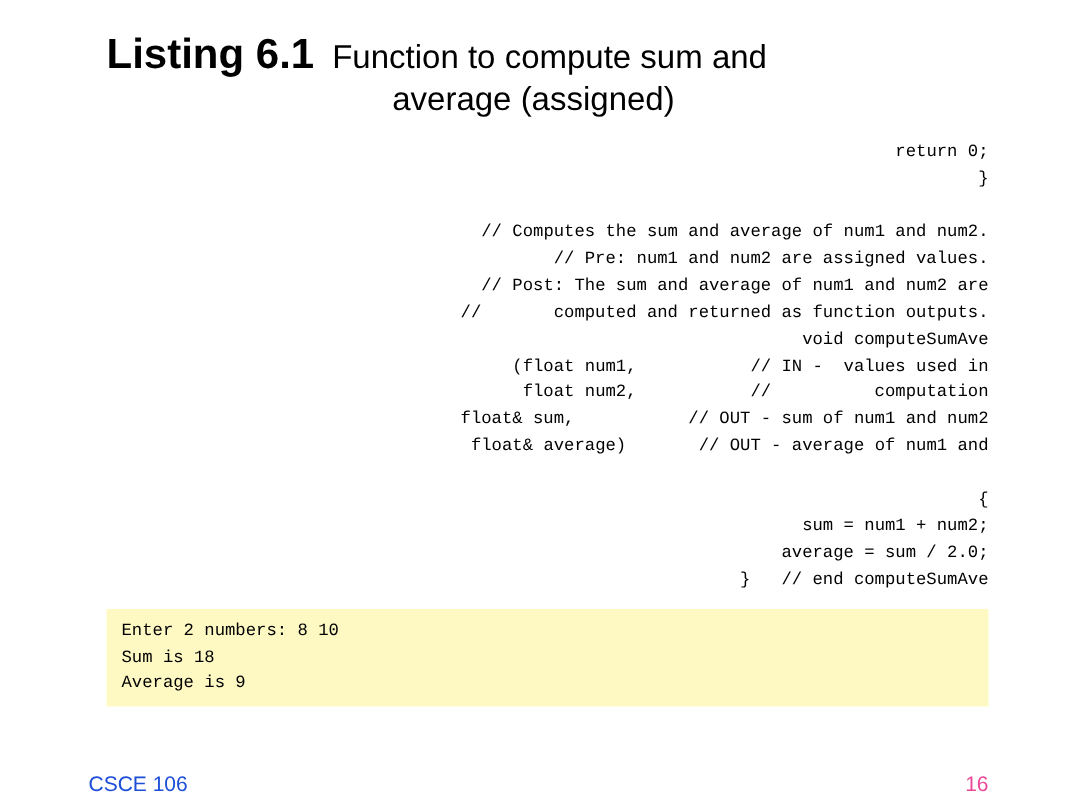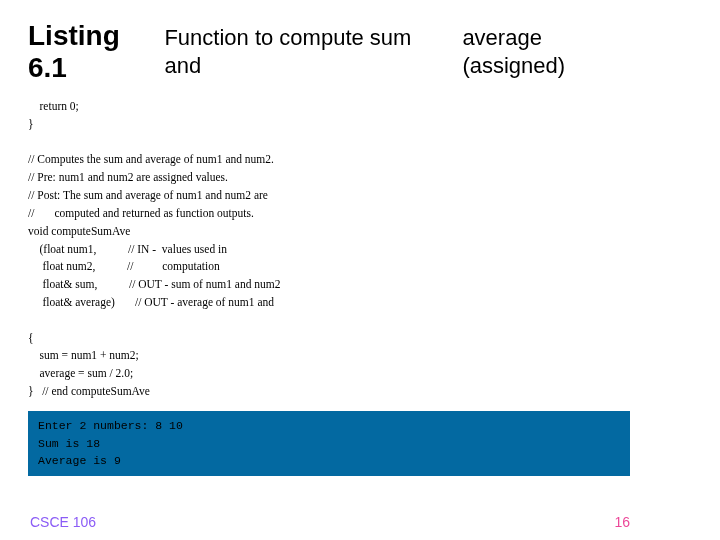--- a/index.html
+++ b/index.html
@@ -9,22 +9,23 @@
       background: #ffffff;
       font-family: Arial, sans-serif;
       overflow: hidden;
       position: relative;
     }
 
     .slide-container {
       width: 660px;
       height: 540px;
       background: #ffffff;
-      padding: 20px 30px 10px 28px;
+      padding: 20px 30px 10px 42px;
       position: relative;
+      margin-left: 29px;
     }
 
     .title-area {
       display: flex;
       align-items: baseline;
       gap: 12px;
       margin-bottom: 14px;
     }
 
     .title-listing {
@@ -32,62 +33,63 @@
       font-weight: bold;
       color: #000000;
       font-family: Arial, sans-serif;
     }
 
     .title-desc {
       font-size: 22px;
       color: #000000;
       font-family: Arial, sans-serif;
       display: flex;
-      flex-direction: row;
+      flex-direction: column;
       line-height: 1.25;
     }
 
     .title-desc span {
       display: block;
     }
 
     .code-block {
-      font-family: Liberation Serif, serif;
+      font-family: Liberation Mono, monospace;
       font-size: 11.5px;
       color: #000000;
       line-height: 1.55;
       white-space: pre;
       margin-bottom: 10px;
+      text-align: right;
     }
 
     .output-block {
       font-family: 'Courier New', Courier, monospace;
       font-size: 11.5px;
       color: #000000;
       line-height: 1.55;
       white-space: pre;
-      background-color: #0369a1;
+      background-color: #fef9c3;
       padding: 6px 10px;
       border: none;
       margin-bottom: 10px;
     }
 
     .footer {
       position: absolute;
       bottom: 10px;
       left: 30px;
       right: 30px;
       display: flex;
       justify-content: space-between;
       align-items: center;
     }
 
     .footer-left {
       font-size: 14px;
-      color: #8b5cf6;
+      color: #1d4ed8;
     }
 
     .footer-right {
       font-size: 14px;
       color: #ec4899;
     }
 
     .title-line2 {
       padding-left: 0px;
       margin-left: 40px;

